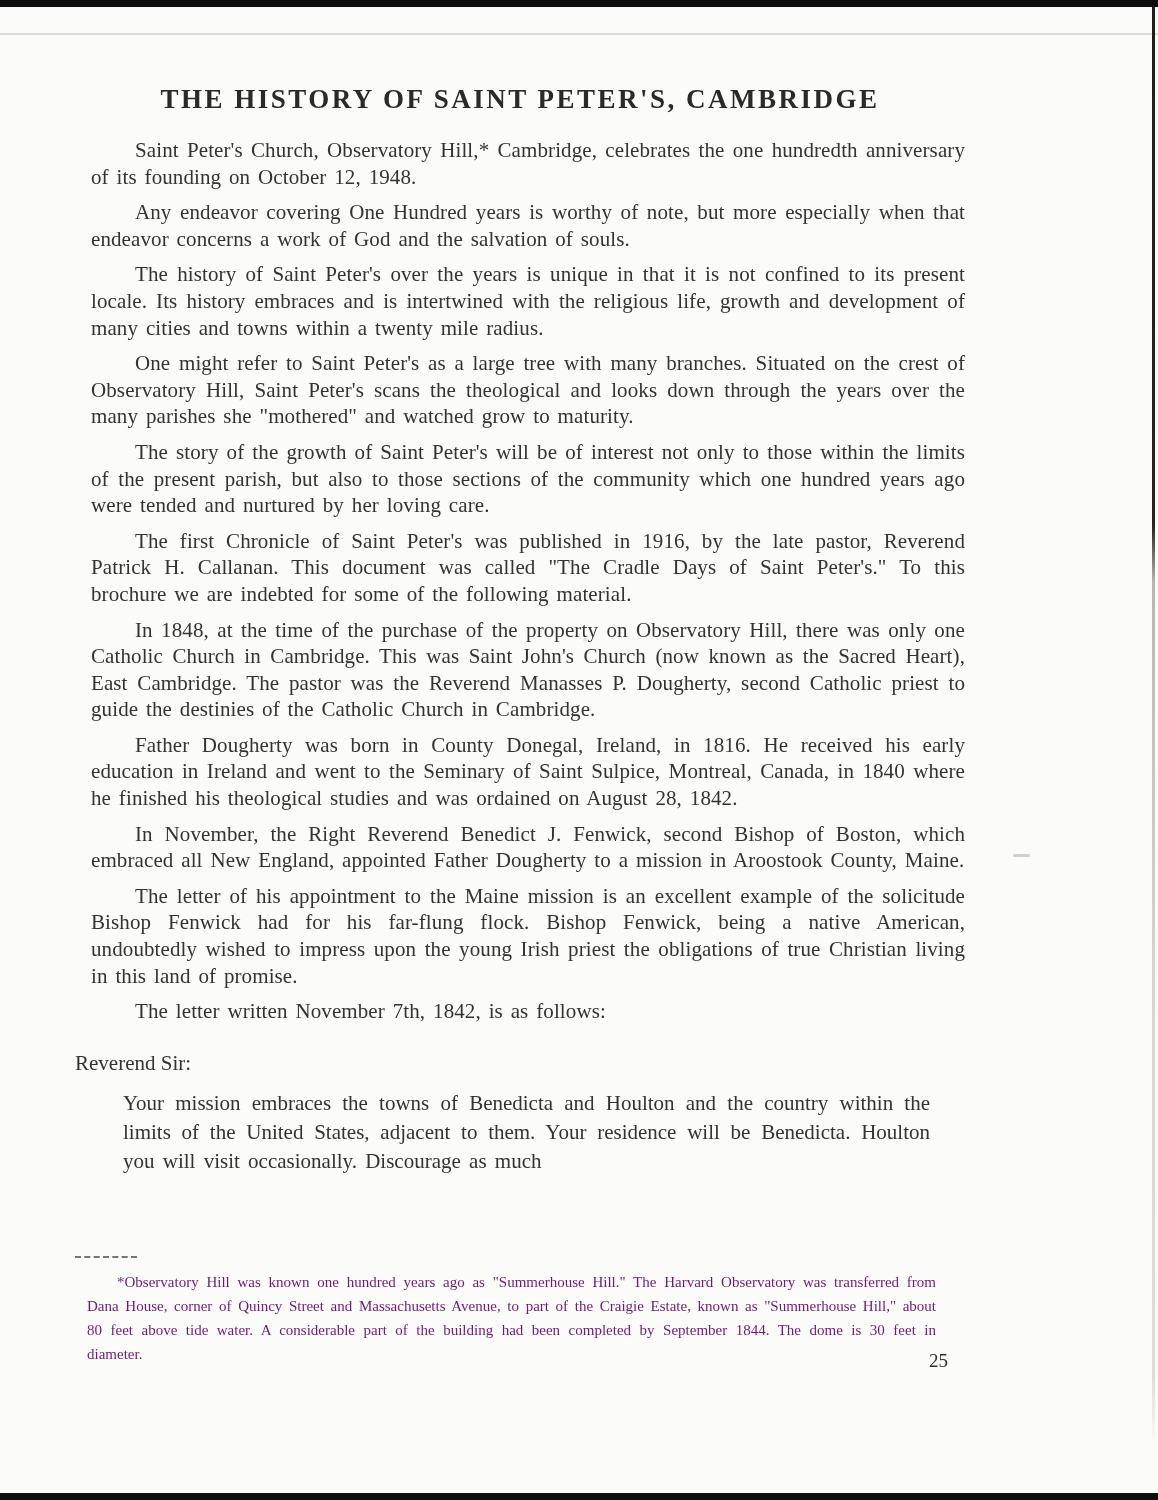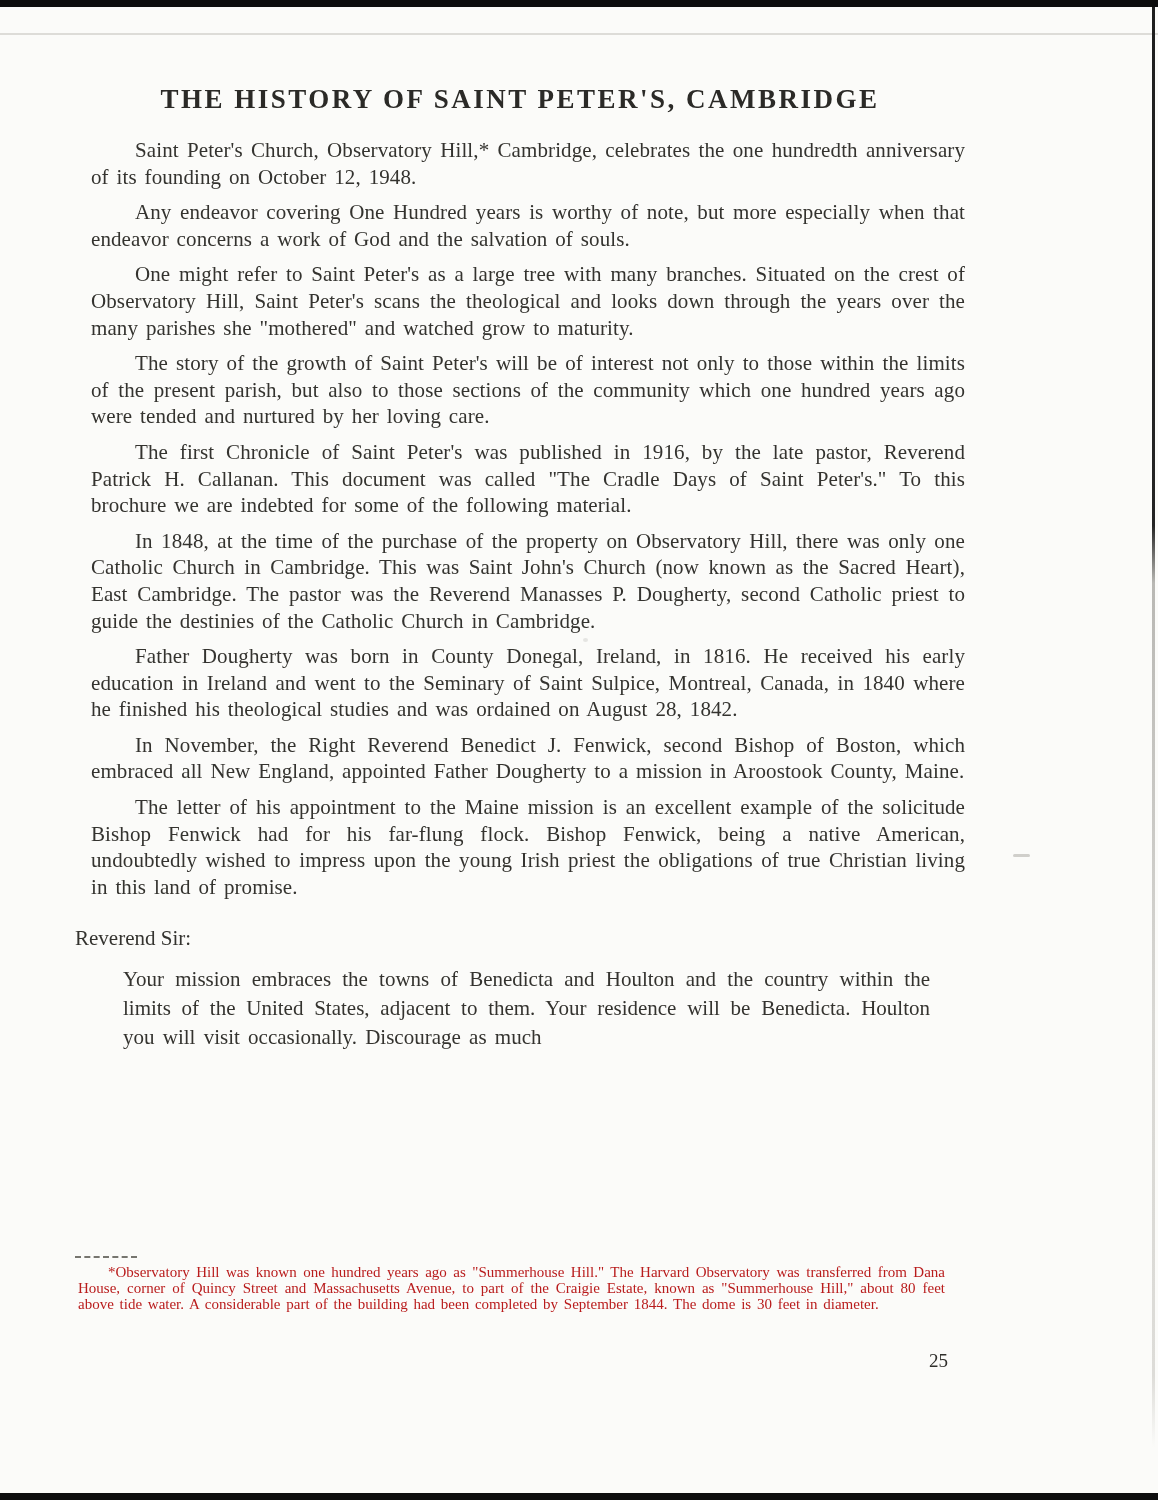--- a/index.html
+++ b/index.html
@@ -56,27 +56,27 @@
     font-size: 21px;
     line-height: 29px;
     text-align: justify;
     word-spacing: 3px;
   }
 
   
   .footnote-block { position: absolute; left: 75px; top: 1256px; width: 873px; }
   .footnote-rule  { width: 62px; height: 0; border-top: 2px dashed #76756f; margin: 0 0 6px 0; }
   p.footnote {
-    margin: 3px;
+    margin: 12px;
     font-size: 15px;
-    line-height: 16px;
+    line-height: 24px;
     text-align: justify;
     text-indent: 30px;
     word-spacing: 2px;
-    color: #b91c1c;
+    color: #701a75;
   }
   .page-number {
     position: absolute; left: 75px; top: 1331px; width: 873px;
     text-align: right;
     font-size: 19px;
     color: #2f2e2b;
     margin-top: 19px;
   }
 </style>
 </head>
@@ -88,27 +88,29 @@
   <div class="hairline"></div>
   <div class="edge-right"></div>
   <div class="speck speck-1"></div>
   <div class="speck speck-2"></div>
 
   <main class="content">
     <h1 class="title">THE HISTORY OF SAINT PETER'S, CAMBRIDGE</h1>
 
     <p class="body">Saint Peter's Church, Observatory Hill,* Cambridge, celebrates the one hundredth anniversary of its founding on October 12, 1948.</p>
     <p class="body">Any endeavor covering One Hundred years is worthy of note, but more especially when that endeavor concerns a work of God and the salvation of souls.</p>
+    <p class="body">The history of Saint Peter's over the years is unique in that it is not confined to its present locale.  Its history embraces and is intertwined with the religious life, growth and development of many cities and towns within a twenty mile radius.</p>
     <p class="body">One might refer to Saint Peter's as a large tree with many branches.  Situated on the crest of Observatory Hill, Saint Peter's scans the theological and looks down through the years over the many parishes she "mothered" and watched grow to maturity.</p>
     <p class="body">The story of the growth of Saint Peter's will be of interest not only to those within the limits of the present parish, but also to those sections of the community which one hundred years ago were tended and nurtured by her loving care.</p>
     <p class="body">The first Chronicle of Saint Peter's was published in 1916, by the late pastor, Reverend Patrick H. Callanan.  This document was called "The Cradle Days of Saint Peter's."  To this brochure we are indebted for some of the following material.</p>
     <p class="body">In 1848, at the time of the purchase of the property on Observatory Hill, there was only one Catholic Church in Cambridge.  This was Saint John's Church (now known as the Sacred Heart), East Cambridge.  The pastor was the Reverend Manasses P. Dougherty, second Catholic priest to guide the destinies of the Catholic Church in Cambridge.</p>
     <p class="body">Father Dougherty was born in County Donegal, Ireland, in 1816.  He received his early education in Ireland and went to the Seminary of Saint Sulpice, Montreal, Canada, in 1840 where he finished his theological studies and was ordained on August 28, 1842.</p>
     <p class="body">In November, the Right Reverend Benedict J. Fenwick, second Bishop of Boston, which embraced all New England, appointed Father Dougherty to a mission in Aroostook County, Maine.</p>
     <p class="body">The letter of his appointment to the Maine mission is an excellent example of the solicitude Bishop Fenwick had for his far-flung flock.  Bishop Fenwick, being a native American, undoubtedly wished to impress upon the young Irish priest the obligations of true Christian living in this land of promise.</p>
+    <p class="body">The letter written November 7th, 1842, is as follows:</p>
 
     <p class="salutation">Reverend Sir:</p>
     <p class="letter">Your mission embraces the towns of Benedicta and Houlton and the country within the limits of the United States, adjacent to them.  Your residence will be Benedicta.  Houlton you will visit occasionally.  Discourage as much</p>
   </main>
 
   <div class="footnote-block">
     <div class="footnote-rule"></div>
     <p class="footnote">*Observatory Hill was known one hundred years ago as "Summerhouse Hill."  The Harvard Observatory was transferred from Dana House, corner of Quincy Street and Massachusetts Avenue, to part of the Craigie Estate, known as "Summerhouse Hill," about 80 feet above tide water.  A considerable part of the building had been completed by September 1844.  The dome is 30 feet in diameter.</p>
   </div>
 

